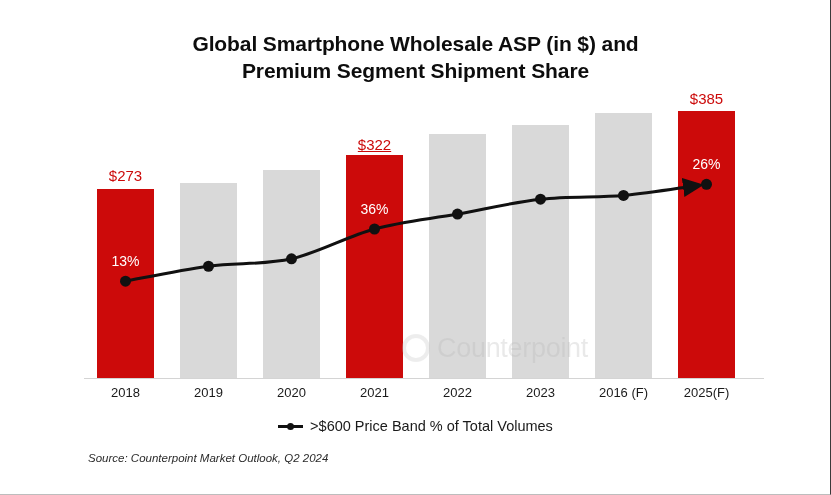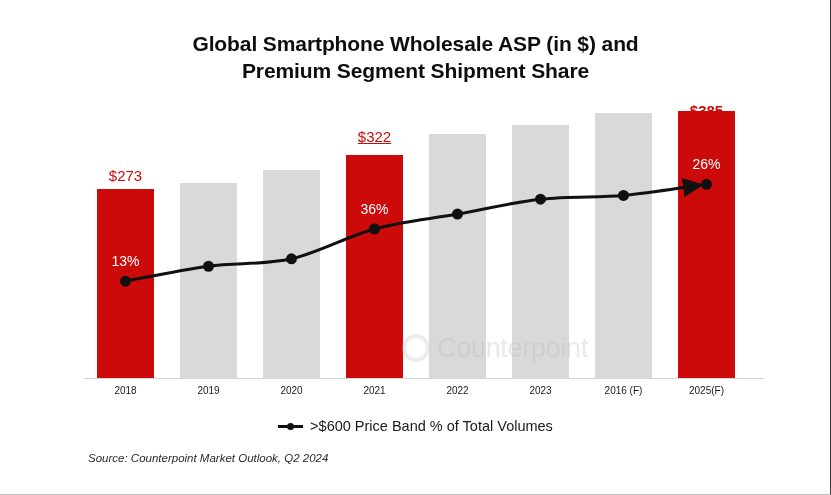--- a/index.html
+++ b/index.html
@@ -110,21 +110,21 @@
     top: 378px;
     width: 680px;
     height: 1px;
     background: #d4d4d4;
   }
 
   
   .cat-label {
     position: absolute;
     top: 385px;
-    font-size: 10px;
+    font-size: 13px;
     color: #1a1a1a;
     text-align: center;
     white-space: nowrap;
   }
 
   
   #legend {
     position: absolute;
     left: 0;
     top: 418px;
@@ -228,23 +228,23 @@
           <circle cx="373.5" cy="134.1" r="5.5" fill="#111111"></circle>
           <circle cx="456.5" cy="119.20000000000002" r="5.5" fill="#111111"></circle>
           <circle cx="539.5" cy="115.475" r="5.5" fill="#111111"></circle>
           <circle cx="622.5" cy="104.29999999999998" r="5.5" fill="#111111"></circle>
         </g>
     </svg>
 
     <div id="labels-layer">
         <div class="bar-value-label" style="left: 1.5px; width: 80px; top: 86.8047px;">$273</div>
         <div class="pct-label" style="left: 1.5px; width: 80px; top: 173.15px;">13%</div>
-        <div class="bar-value-label" style="left: 250.5px; width: 80px; top: 48px; text-decoration: underline;">$322</div>
+        <div class="bar-value-label" style="left: 250.5px; width: 80px; top: 56px; text-decoration: underline;">$322</div>
         <div class="pct-label" style="left: 250.5px; width: 80px; top: 121px;">36%</div>
-        <div class="bar-value-label" style="left: 582.5px; width: 80px; top: 22px; font-weight: bold;">$385</div>
+        <div class="bar-value-label" style="left: 582.5px; width: 80px; top: 10px;">$385</div>
         <div class="pct-label" style="left: 582.5px; width: 80px; top: 76.3px;">26%</div>
       </div>
   </div>
 
   <div id="axis-line"></div>
   <div id="cat-labels">
       <div class="cat-label" style="left: 80.5px; width: 90px;">2018</div>
       <div class="cat-label" style="left: 163.5px; width: 90px;">2019</div>
       <div class="cat-label" style="left: 246.5px; width: 90px;">2020</div>
       <div class="cat-label" style="left: 329.5px; width: 90px;">2021</div>

